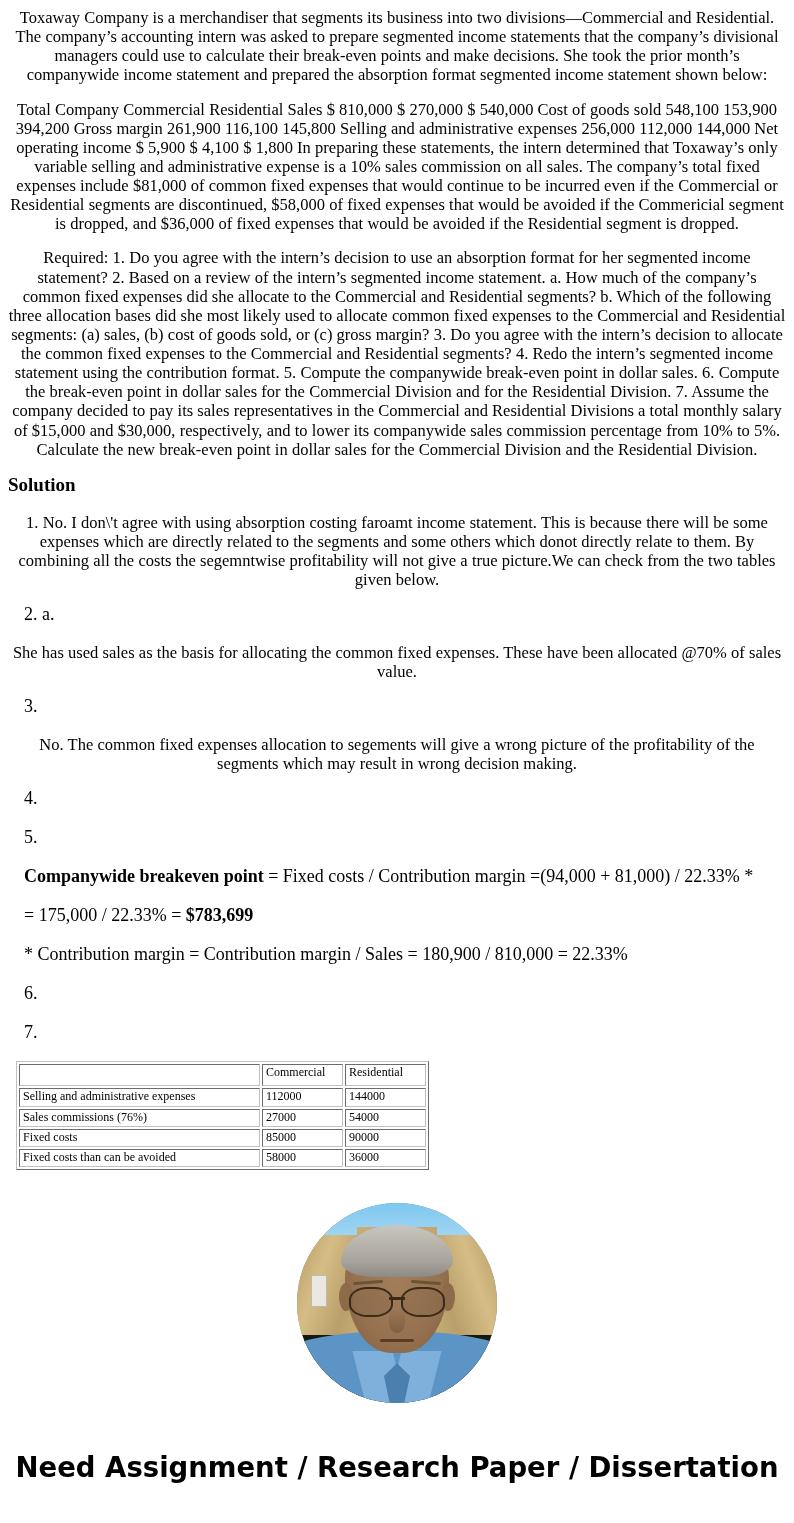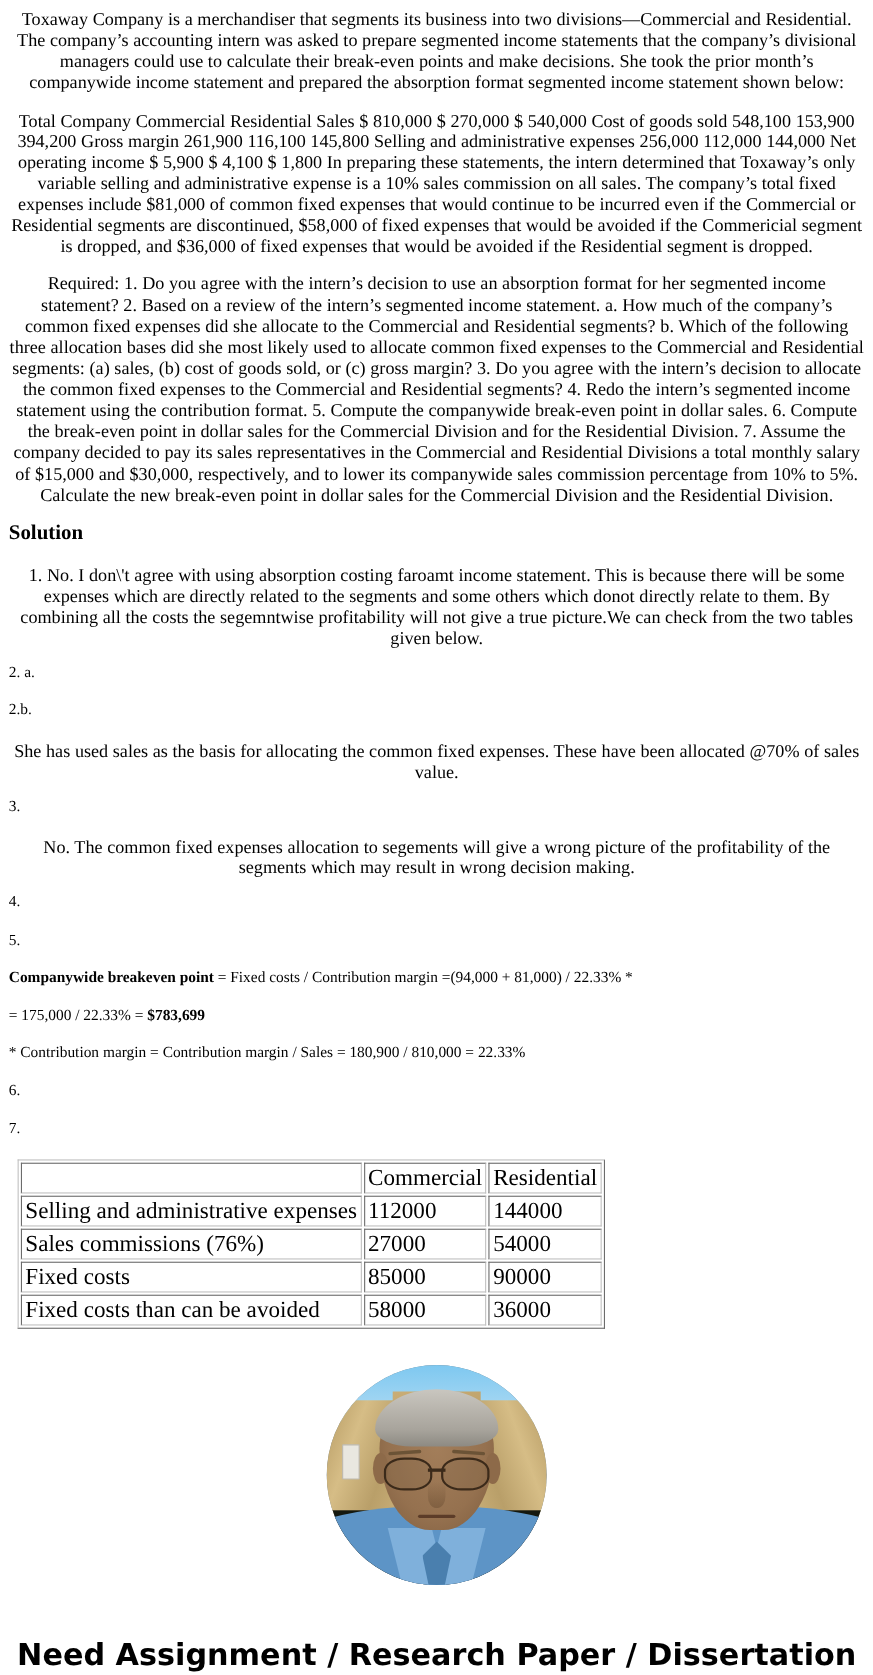--- a/index.html
+++ b/index.html
@@ -29,33 +29,33 @@
     word-spacing: 0.1px;
   }
   h2.solution-heading {
     font-size: 19px;
     font-weight: bold;
     margin: 8px 0 17px 0;
     line-height: 1.15;
     font-family: "Liberation Serif", "DejaVu Serif", serif;
   }
   p.short {
-    font-size: 14px;
+    font-size: 18px;
     line-height: 1.16;
-    margin: 0 0 18px 0;
+    margin: 0 0 18px 16px;
   }
   .b { font-weight: bold; }
 
   
   table.seg-table {
     border-collapse: separate;
     border-spacing: 2px;
     border: 1px outset #c0c0c0;
     margin: 19px 16px 0 8px;
-    font-size: 21px;
+    font-size: 12px;
     line-height: 1.1;
     background: #ffffff;
   }
   table.seg-table td {
     border: 1px inset #c0c0c0;
     padding: 1px 3px 2px 3px;
     vertical-align: top;
     font-family: "Liberation Serif", "DejaVu Serif", serif;
     white-space: nowrap;
   }
@@ -202,21 +202,20 @@
   <p class="para">Total Company Commercial Residential Sales $ 810,000 $ 270,000 $ 540,000 Cost of goods sold 548,100 153,900 394,200 Gross margin 261,900 116,100 145,800 Selling and administrative expenses 256,000 112,000 144,000 Net operating income $ 5,900 $ 4,100 $ 1,800 In preparing these statements, the intern determined that Toxaway’s only variable selling and administrative expense is a 10% sales commission on all sales. The company’s total fixed expenses include $81,000 of common fixed expenses that would continue to be incurred even if the Commercial or Residential segments are discontinued, $58,000 of fixed expenses that would be avoided if the Commericial segment is dropped, and $36,000 of fixed expenses that would be avoided if the Residential segment is dropped.</p>
 
   <p class="para">Required: 1. Do you agree with the intern’s decision to use an absorption format for her segmented income statement? 2. Based on a review of the intern’s segmented income statement. a. How much of the company’s common fixed expenses did she allocate to the Commercial and Residential segments? b. Which of the following three allocation bases did she most likely used to allocate common fixed expenses to the Commercial and Residential segments: (a) sales, (b) cost of goods sold, or (c) gross margin? 3. Do you agree with the intern’s decision to allocate the common fixed expenses to the Commercial and Residential segments? 4. Redo the intern’s segmented income statement using the contribution format. 5. Compute the companywide break-even point in dollar sales. 6. Compute the break-even point in dollar sales for the Commercial Division and for the Residential Division. 7. Assume the company decided to pay its sales representatives in the Commercial and Residential Divisions a total monthly salary of $15,000 and $30,000, respectively, and to lower its companywide sales commission percentage from 10% to 5%. Calculate the new break-even point in dollar sales for the Commercial Division and the Residential Division.</p>
 
   <h2 class="solution-heading">Solution</h2>
 
   <p class="para">1. No. I don\'t agree with using absorption costing faroamt income statement. This is because there will be some expenses which are directly related to the segments and some others which donot directly relate to them. By combining all the costs the segemntwise profitability will not give a true picture.We can check from the two tables given below.</p>
 
   <p class="short">2. a.</p>
 
-  <p class="short">2.b.</p>
 
   <p class="para">She has used sales as the basis for allocating the common fixed expenses. These have been allocated @70% of sales value.</p>
 
   <p class="short">3.</p>
 
   <p class="para">No. The common fixed expenses allocation to segements will give a wrong picture of the profitability of the segments which may result in wrong decision making.</p>
 
   <p class="short">4.</p>
 
   <p class="short">5.</p>

